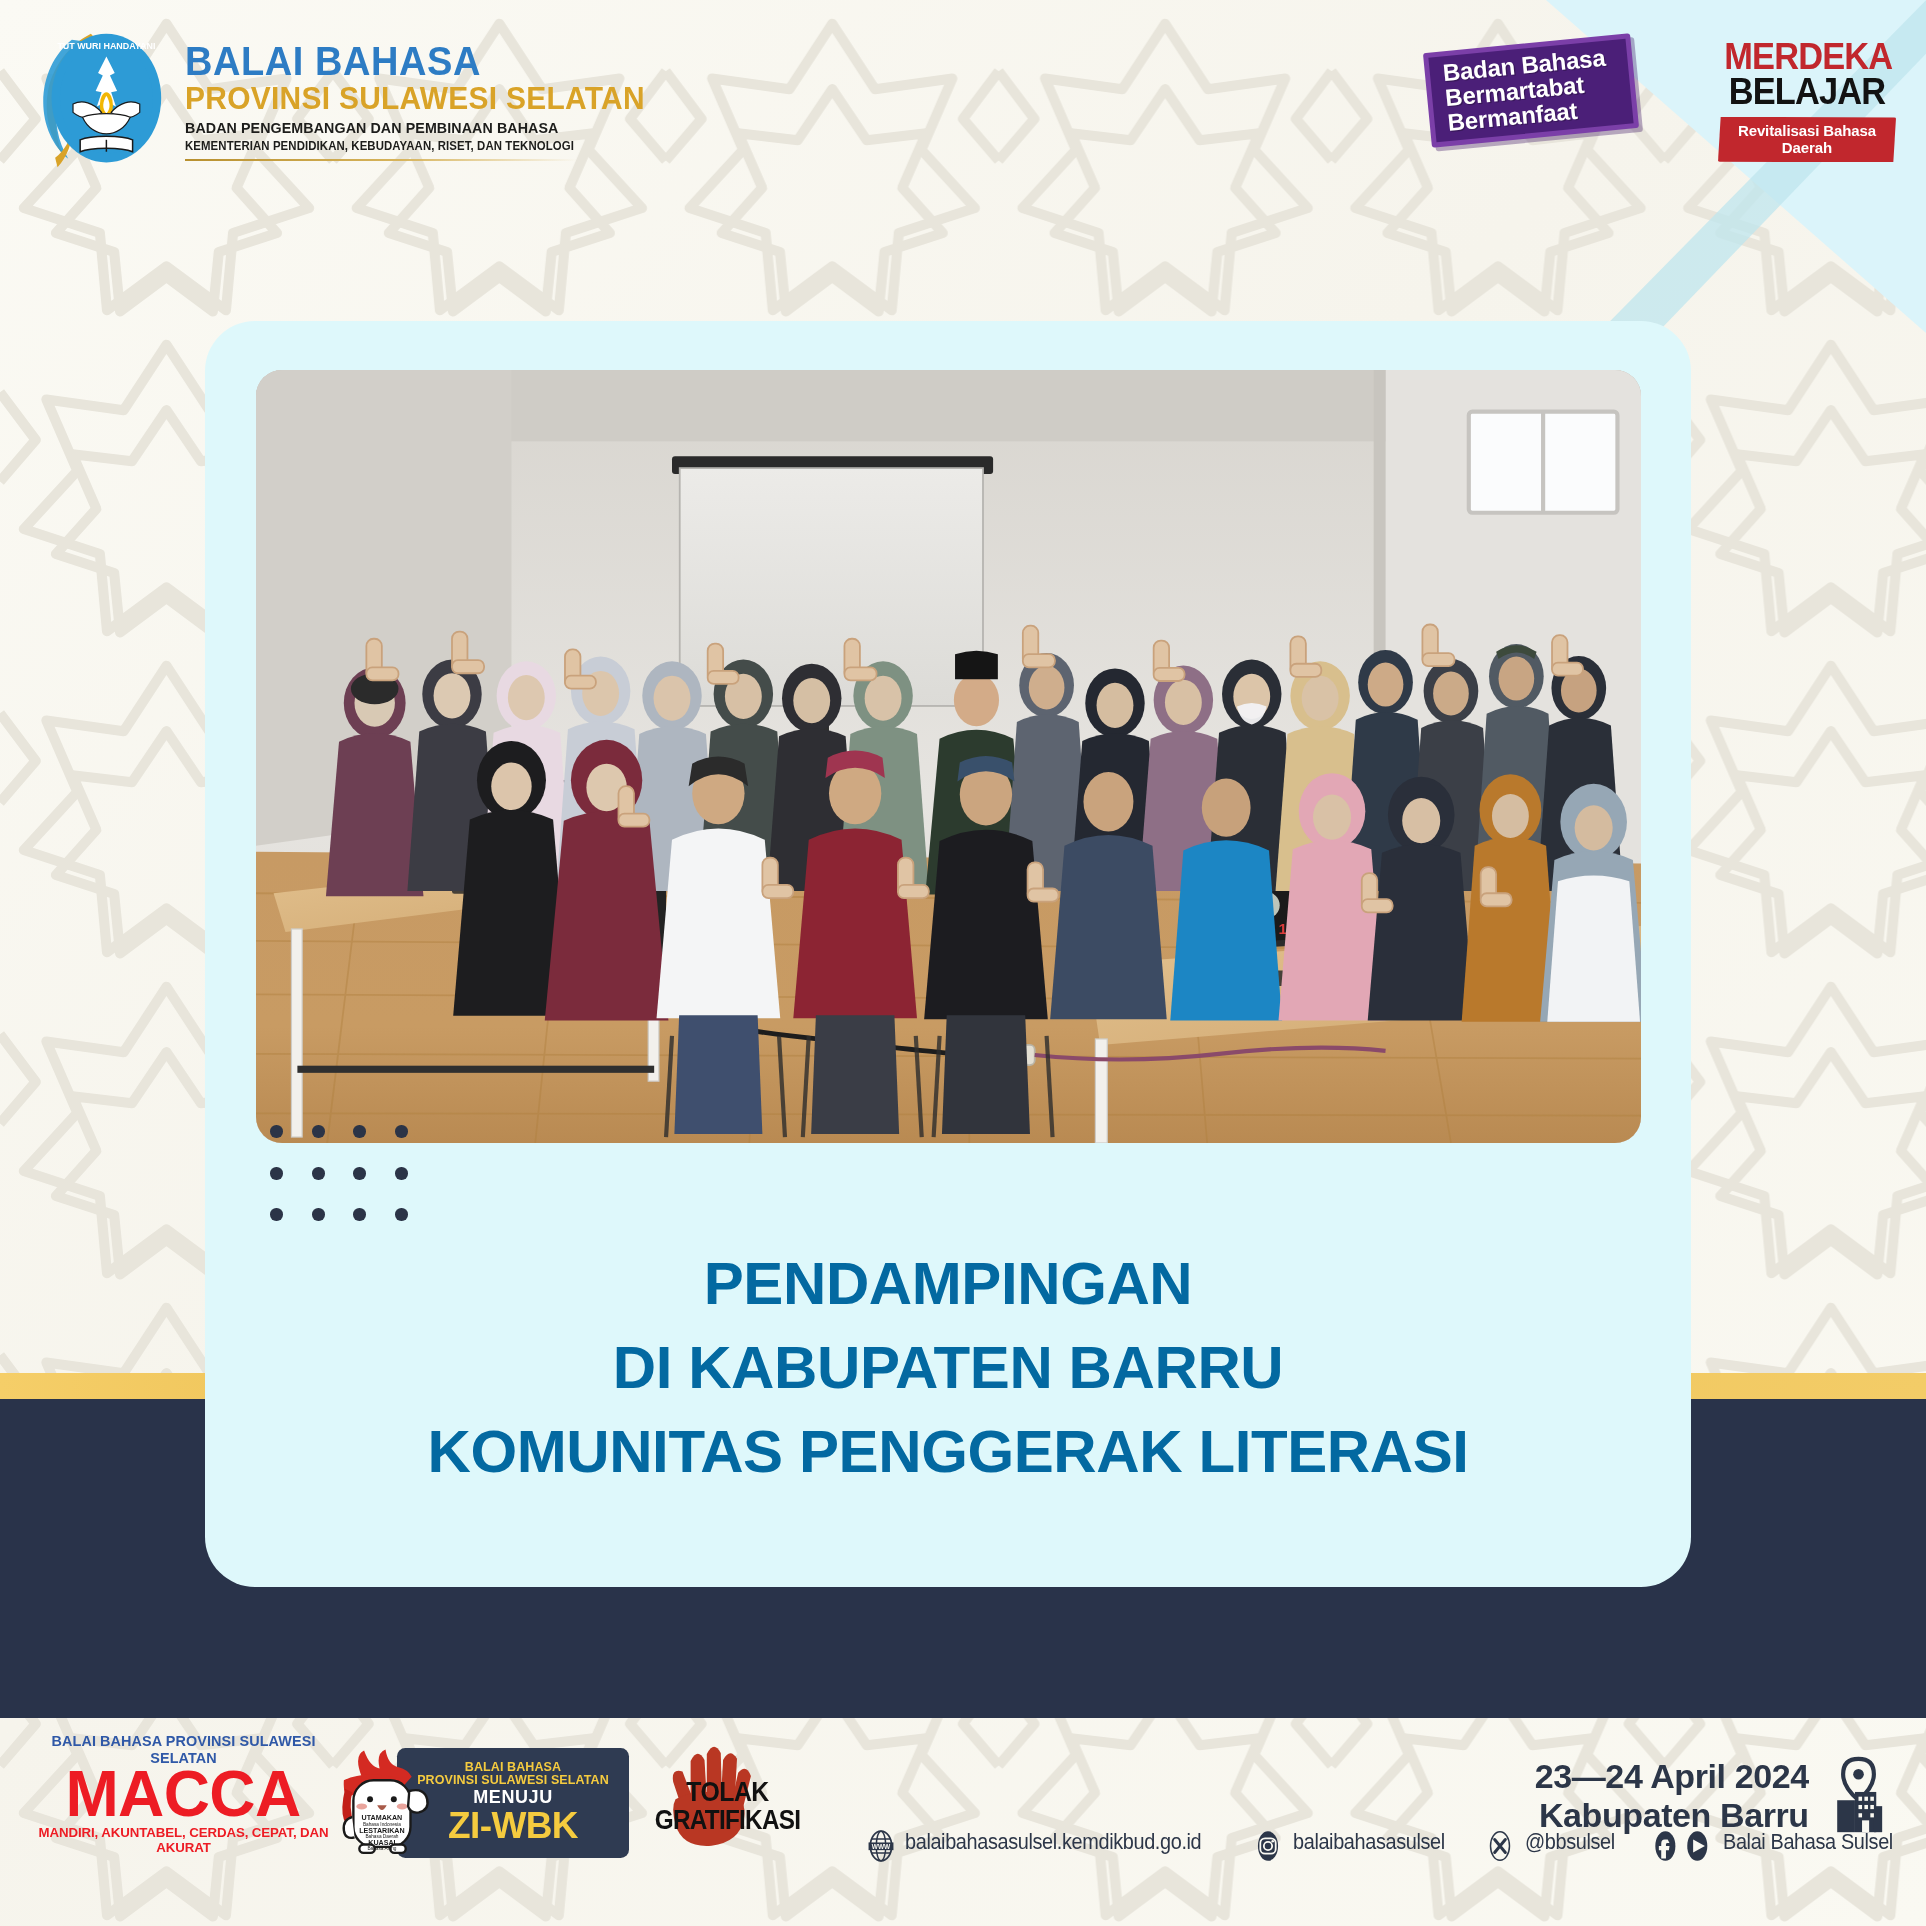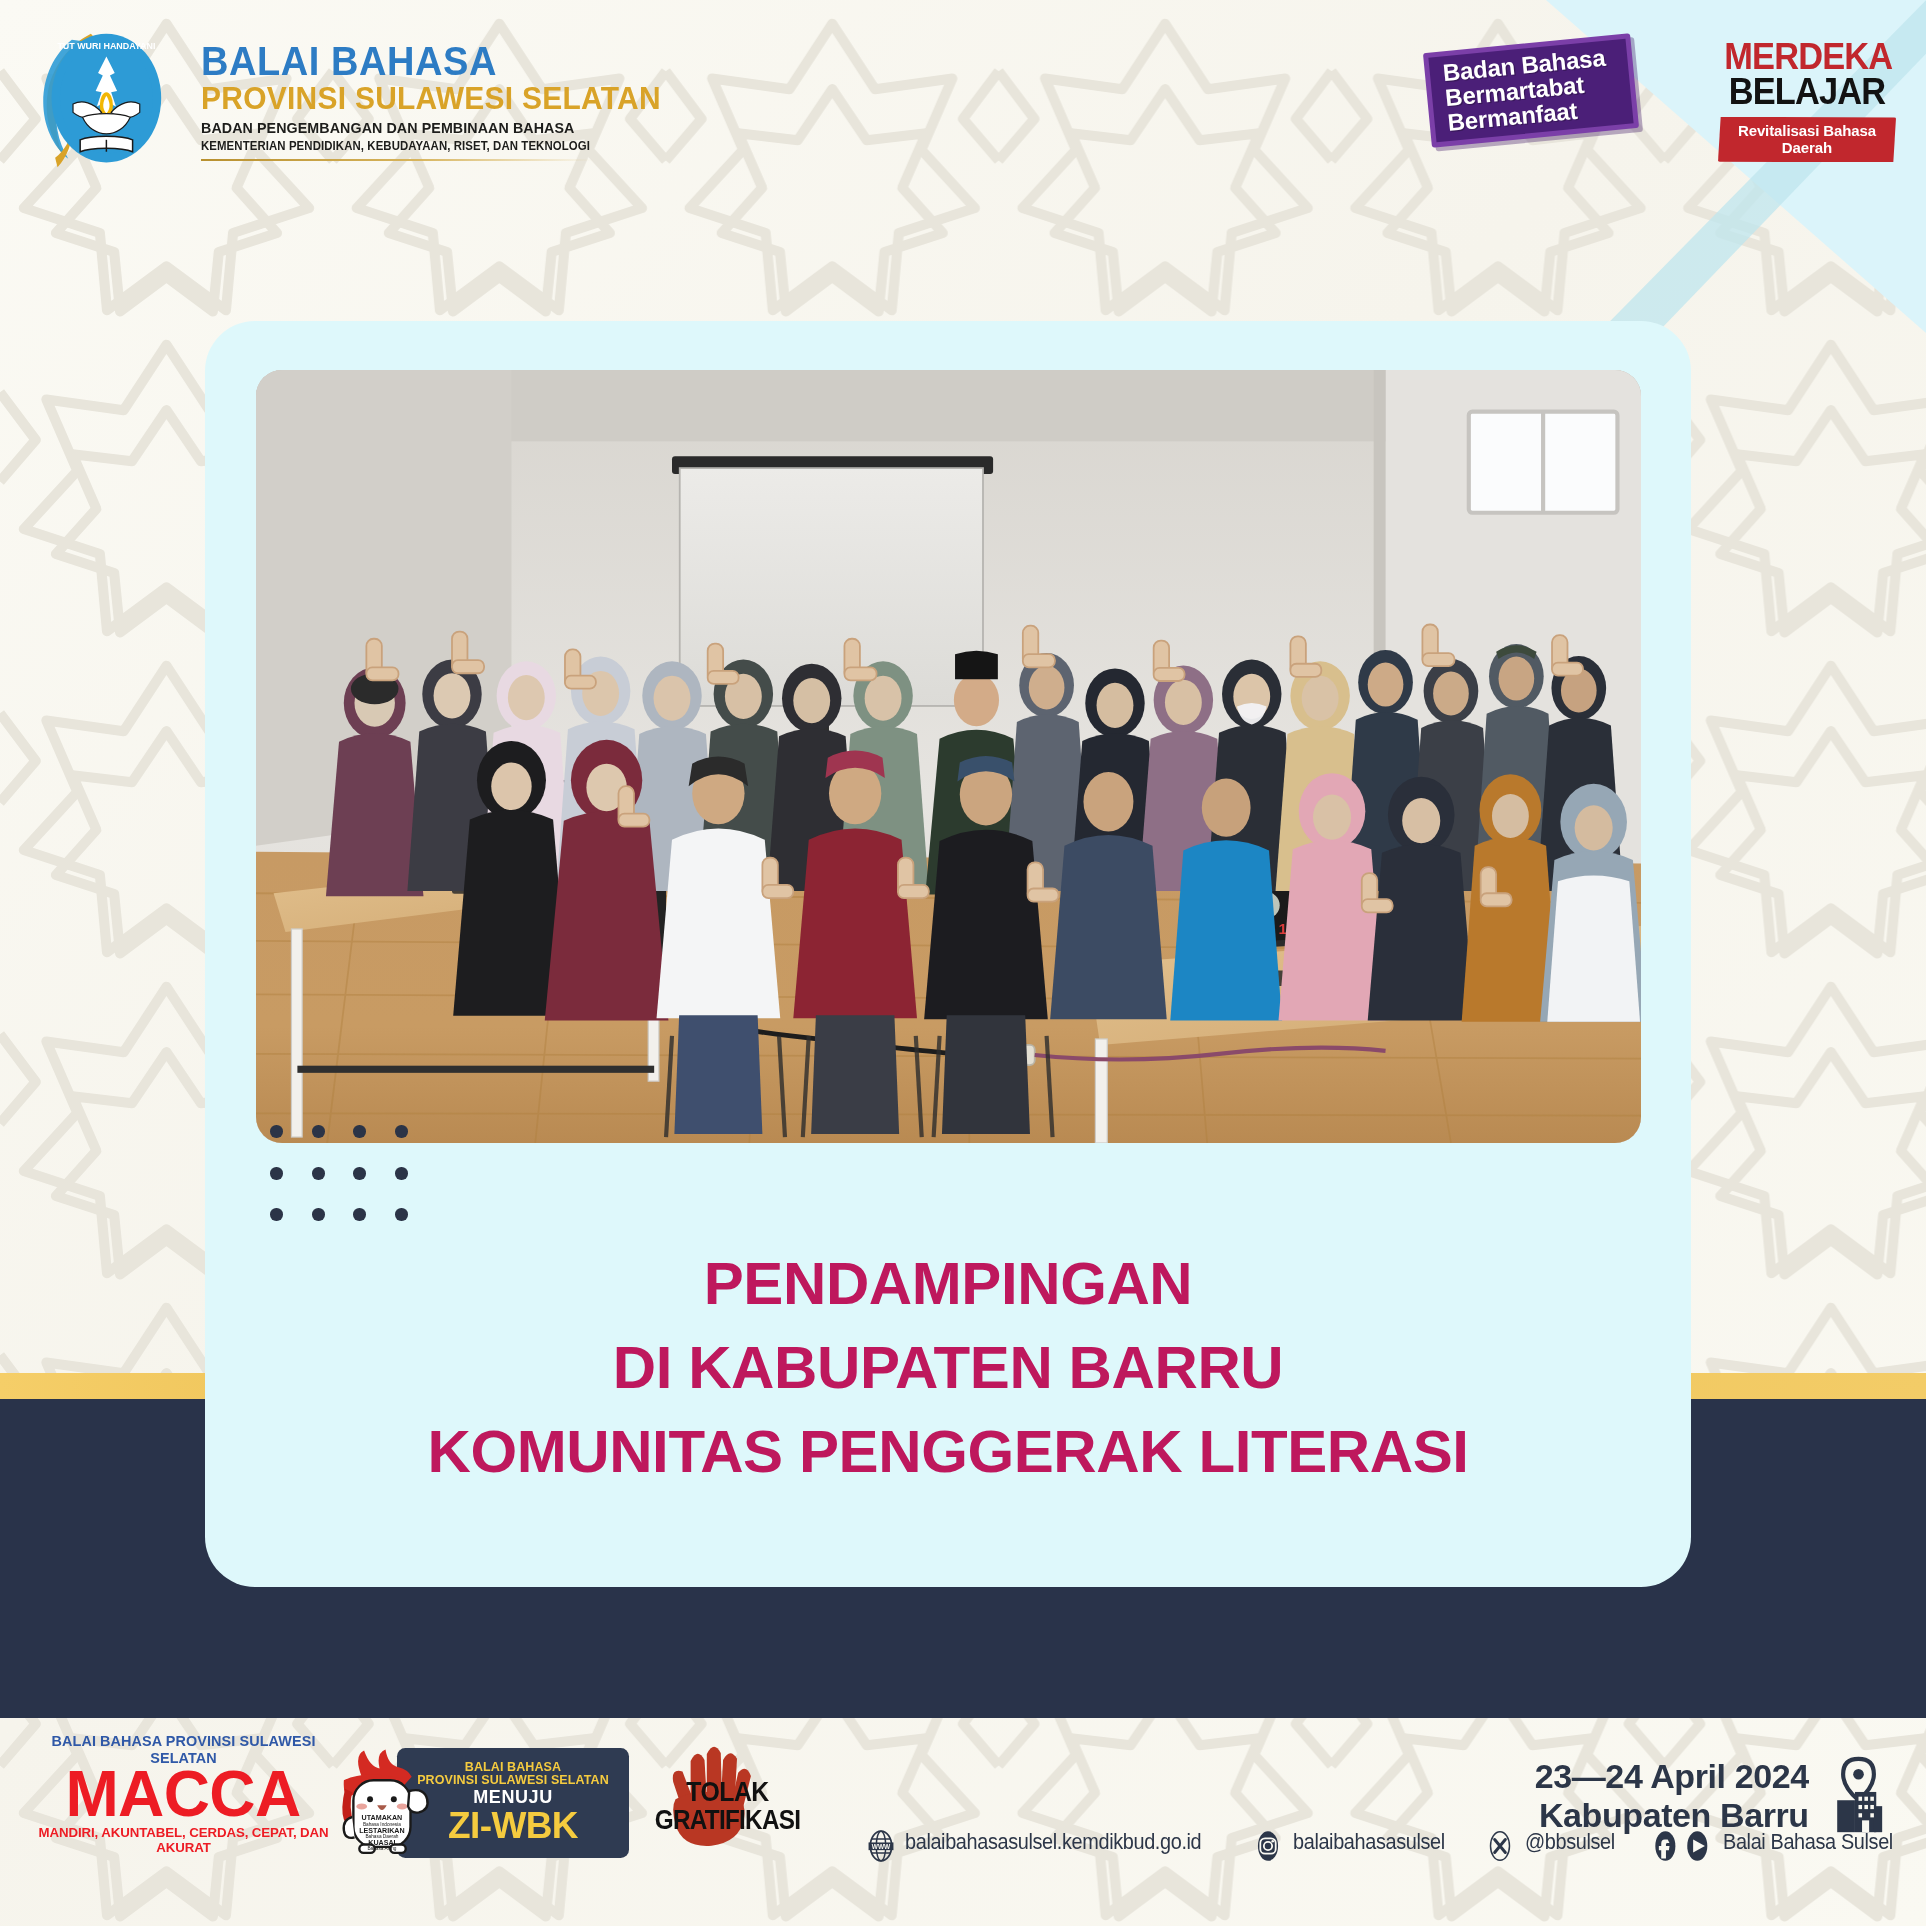--- a/index.html
+++ b/index.html
@@ -38,21 +38,21 @@
   }
   .band-navy{
     position:absolute;left:0;right:0;top:1399px;height:319px;
     background:#29334A;
     z-index:2;
   }
 
   
   .header{position:absolute;top:0;left:0;width:100%;height:196px;z-index:6;}
 
-  .logo-block{position:absolute;left:36px;top:28.5px;display:flex;align-items:flex-start;gap:29px;}
+  .logo-block{position:absolute;left:36px;top:28.5px;display:flex;align-items:flex-start;gap:13px;}
   .tutwuri{width:136px;height:140px;flex:0 0 auto;}
   .logo-text{padding-top:13px;}
   .logo-l1{
     font-size:40px;font-weight:bold;letter-spacing:0.6px;color:#2D7CC4;
     line-height:.96;font-stretch:condensed;transform:scaleX(.95);transform-origin:left center;
   }
   .logo-l2{
     font-size:31.5px;font-weight:bold;letter-spacing:0.3px;color:#D9A328;
     line-height:1.02;margin-top:1.8px;transform:scaleX(.95);transform-origin:left center;
   }
@@ -109,21 +109,21 @@
 
   .dots{position:absolute;left:65px;top:804px;width:137px;height:107px;}
   .dots i{
     position:absolute;width:12.5px;height:12.5px;border-radius:50%;background:#2B3447;display:block;
   }
 
   .title{
     position:absolute;left:0;right:0;top:921px;text-align:center;padding:0 54px;
   }
   .title div{
-    color:#be185d;font-weight:bold;font-size:60px;line-height:1.40;
+    color:#0369a1;font-weight:bold;font-size:60px;line-height:1.40;
     letter-spacing:-0.4px;
   }
 
   
   .footer{position:absolute;left:0;bottom:0;width:100%;height:208px;z-index:6;}
 
   .f-macca{position:absolute;left:28.5px;bottom:71px;width:309px;text-align:center;margin-top:28px;}
   .f-macca-top{font-size:15px;font-weight:bold;color:#2F58A7;letter-spacing:0.1px;
                transform:scaleX(.96);}
   .f-macca-main{font-size:64px;font-weight:bold;color:#ED1C24;letter-spacing:-0.6px;

